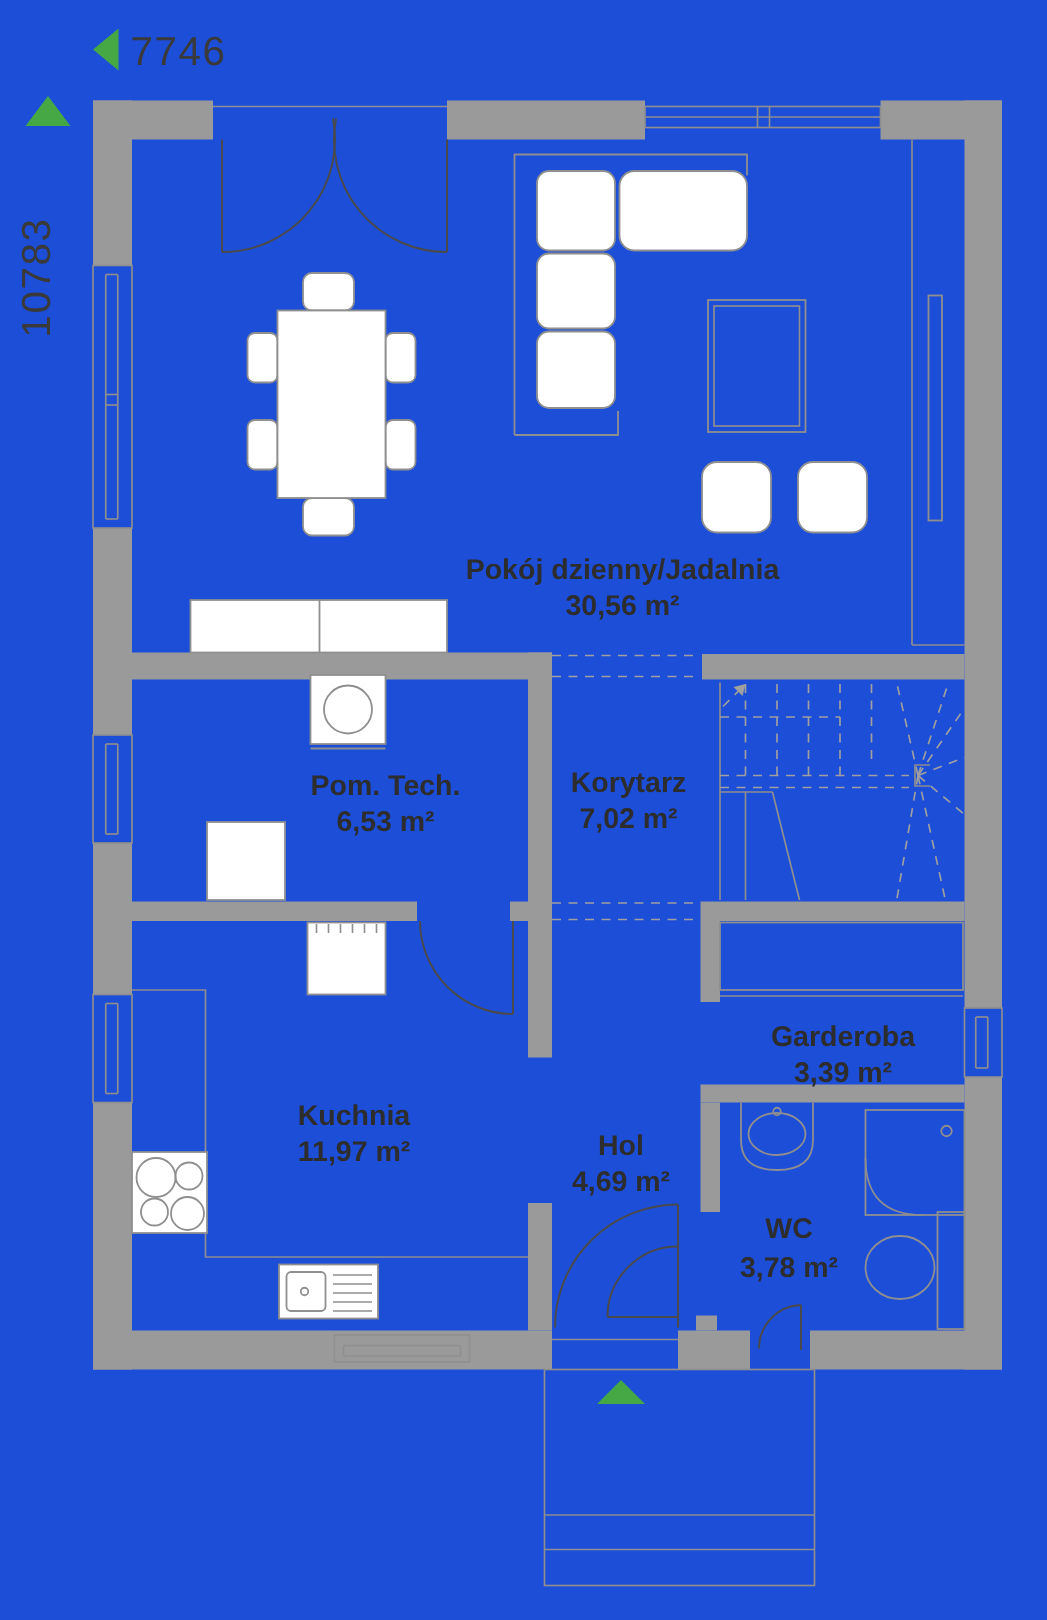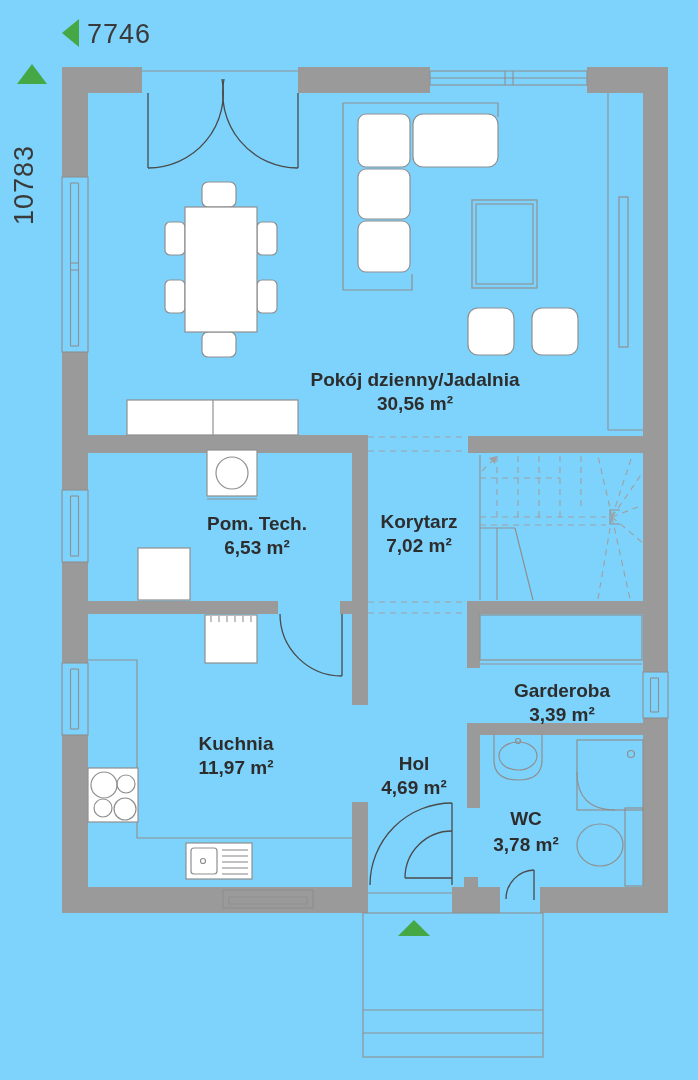--- a/index.html
+++ b/index.html
@@ -1,20 +1,20 @@
 <!DOCTYPE html>
 <html style="--wall: #9a9a9a; --line: #4a4a4a; --furniture: #8f8f8f; --dash: #a0a0a0; --accent_green: #45a845; --text: #2d2d2d; --dim_text: #3a3a3a;"><head>
 <meta charset="utf-8">
 <style>
   :root{
     --wall:#9a9a9a; --line:#4a4a4a; --furniture:#8f8f8f; --dash:#a0a0a0;
     --accent_green:#45a845; --text:#2d2d2d; --dim_text:#3a3a3a;
   }
   html,body{margin:0;padding:0;background:#ffffff;}
-  .stage{width:698px;height:1080px;position:relative;background:#7dd3fc;}
+  .stage{width:698px;height:1080px;position:relative;background:#1d4ed8;}
   svg{display:block}
   .wall{fill:var(--wall);stroke:none}
   .ln{stroke:var(--line);stroke-width:1.3;fill:none}
   .thin{stroke:var(--furniture);stroke-width:1.1;fill:none}
   .furn{stroke:var(--furniture);stroke-width:1.2;fill:#fff}
   .furn2{stroke:var(--furniture);stroke-width:1.2;fill:none}
   .dash{stroke:var(--dash);stroke-width:1.1;fill:none;stroke-dasharray:6 5}
   .room-label{font:600 19px "Liberation Sans",sans-serif;fill:var(--text);text-anchor:middle}
   .dim-label{font:500 27px "Liberation Sans",sans-serif;fill:var(--dim_text);letter-spacing:1px}
   .green{fill:var(--accent_green);stroke:none}

